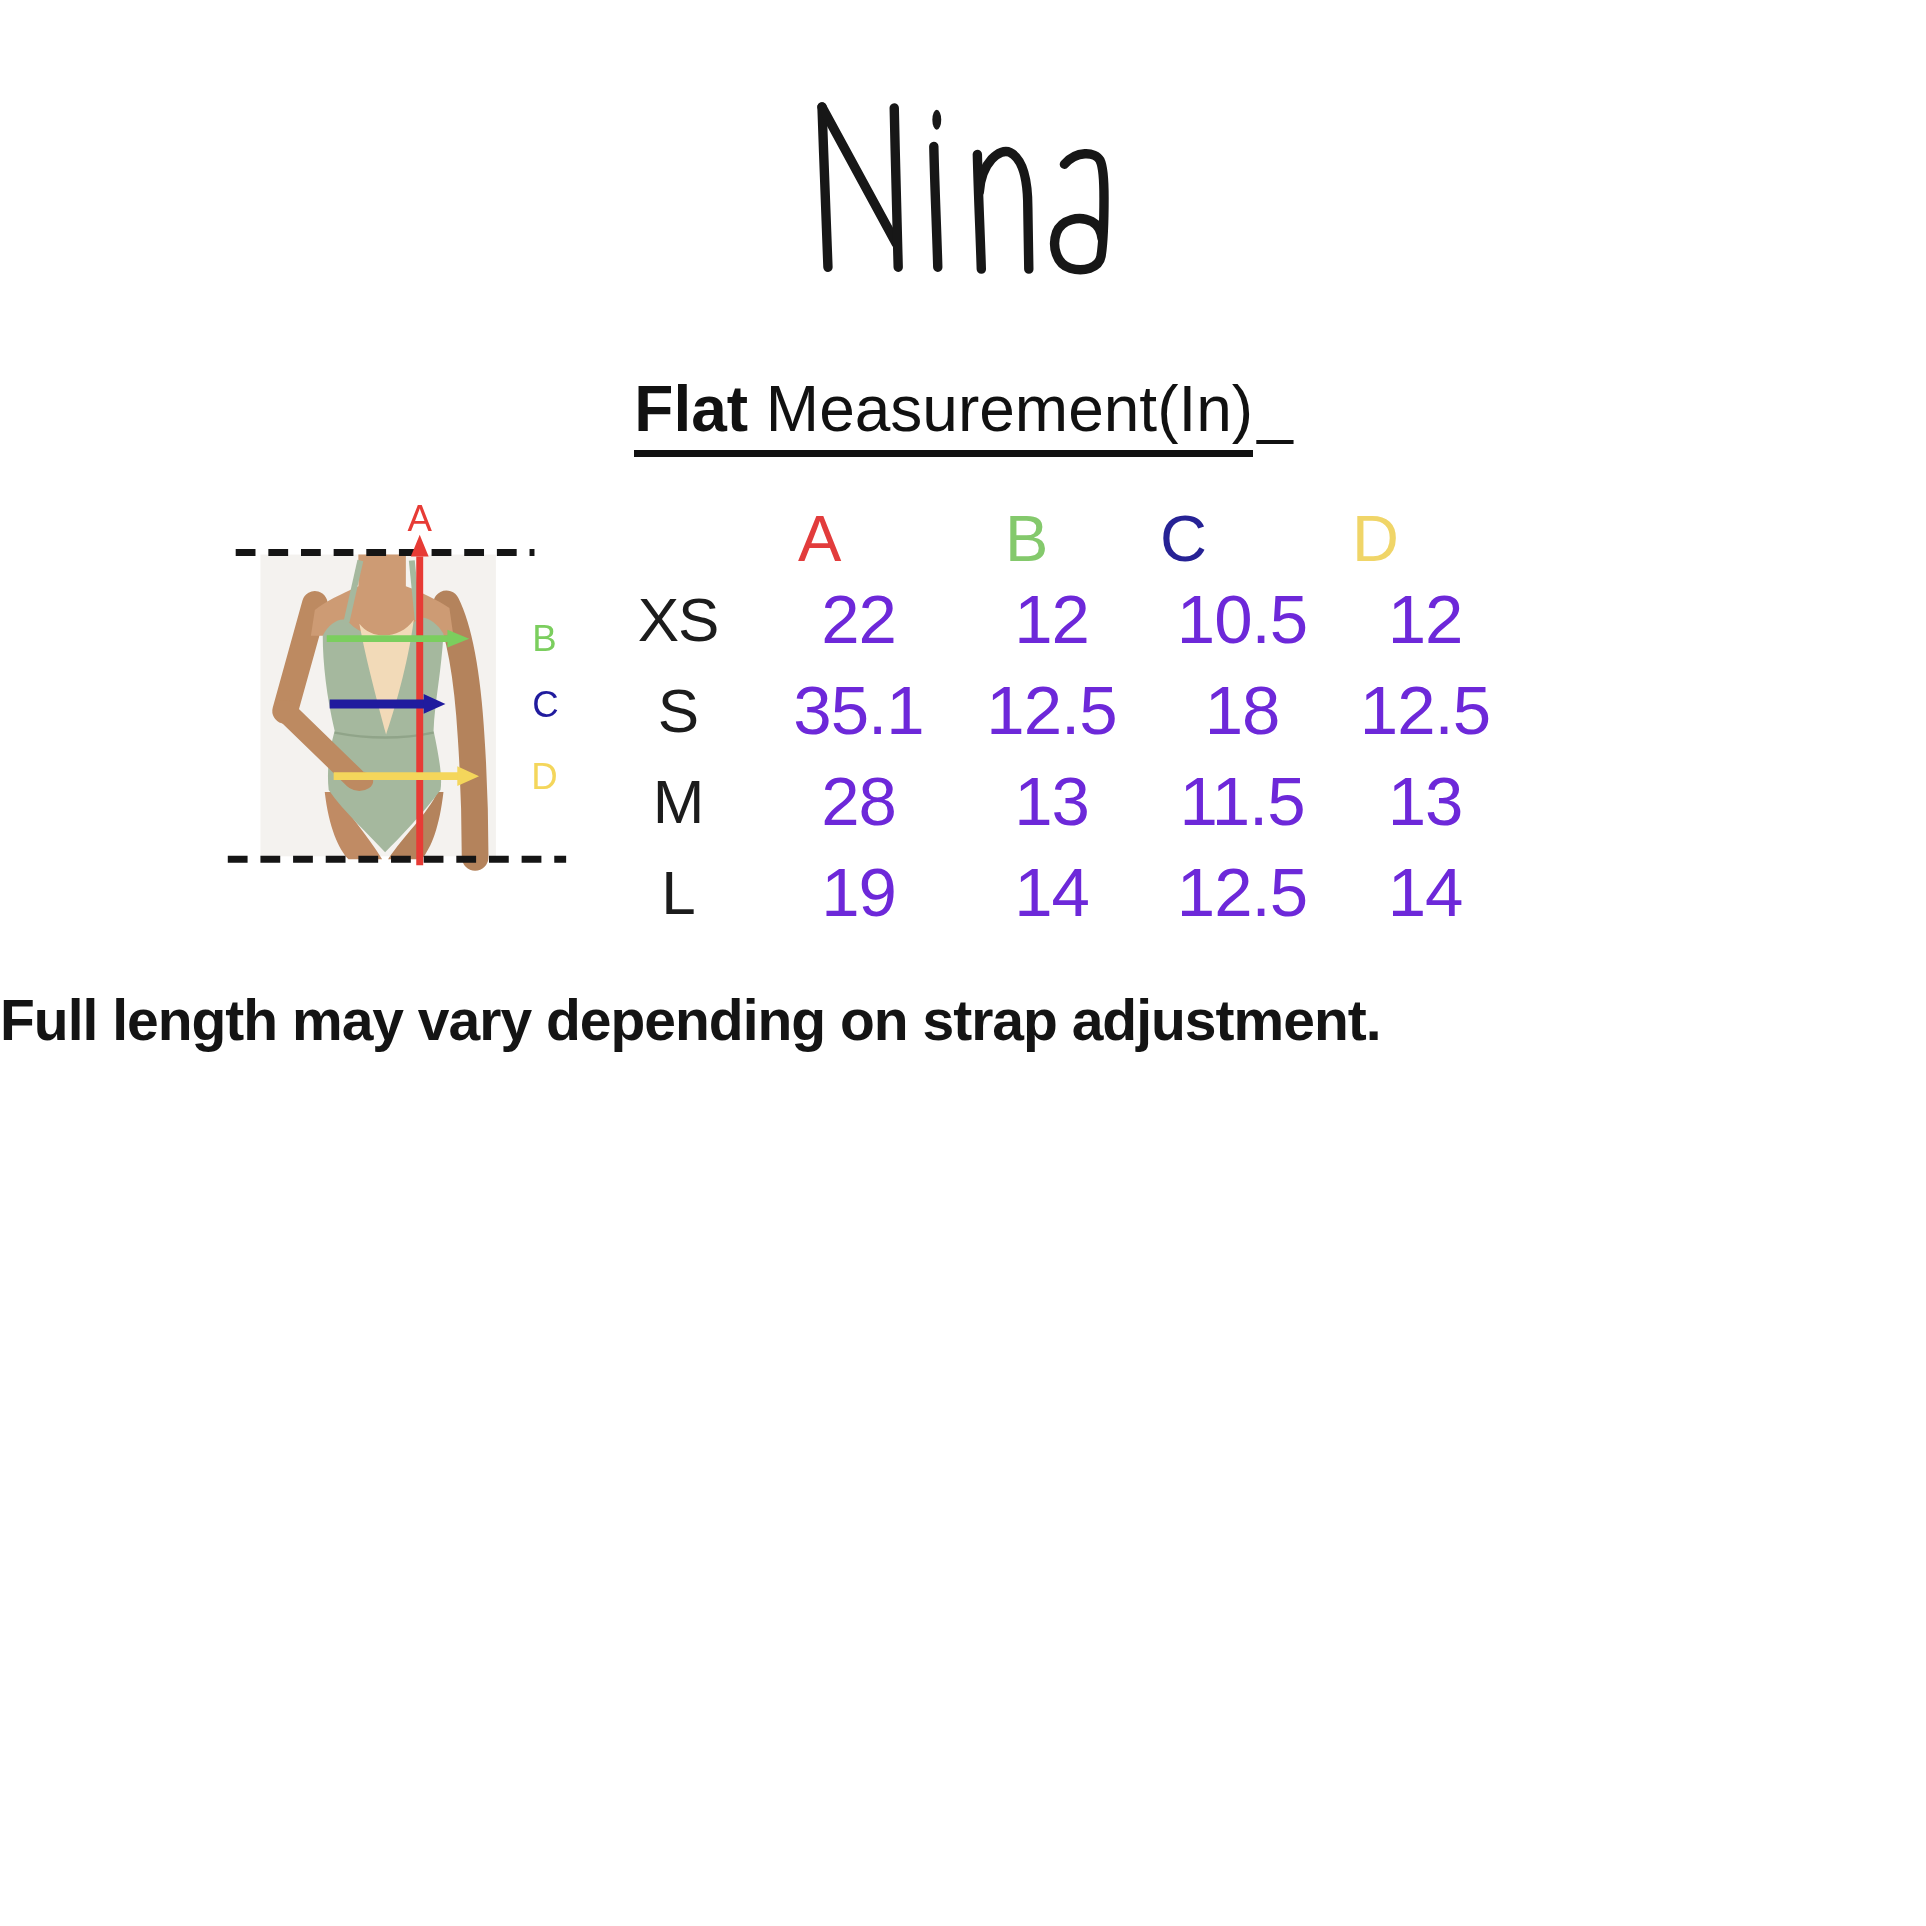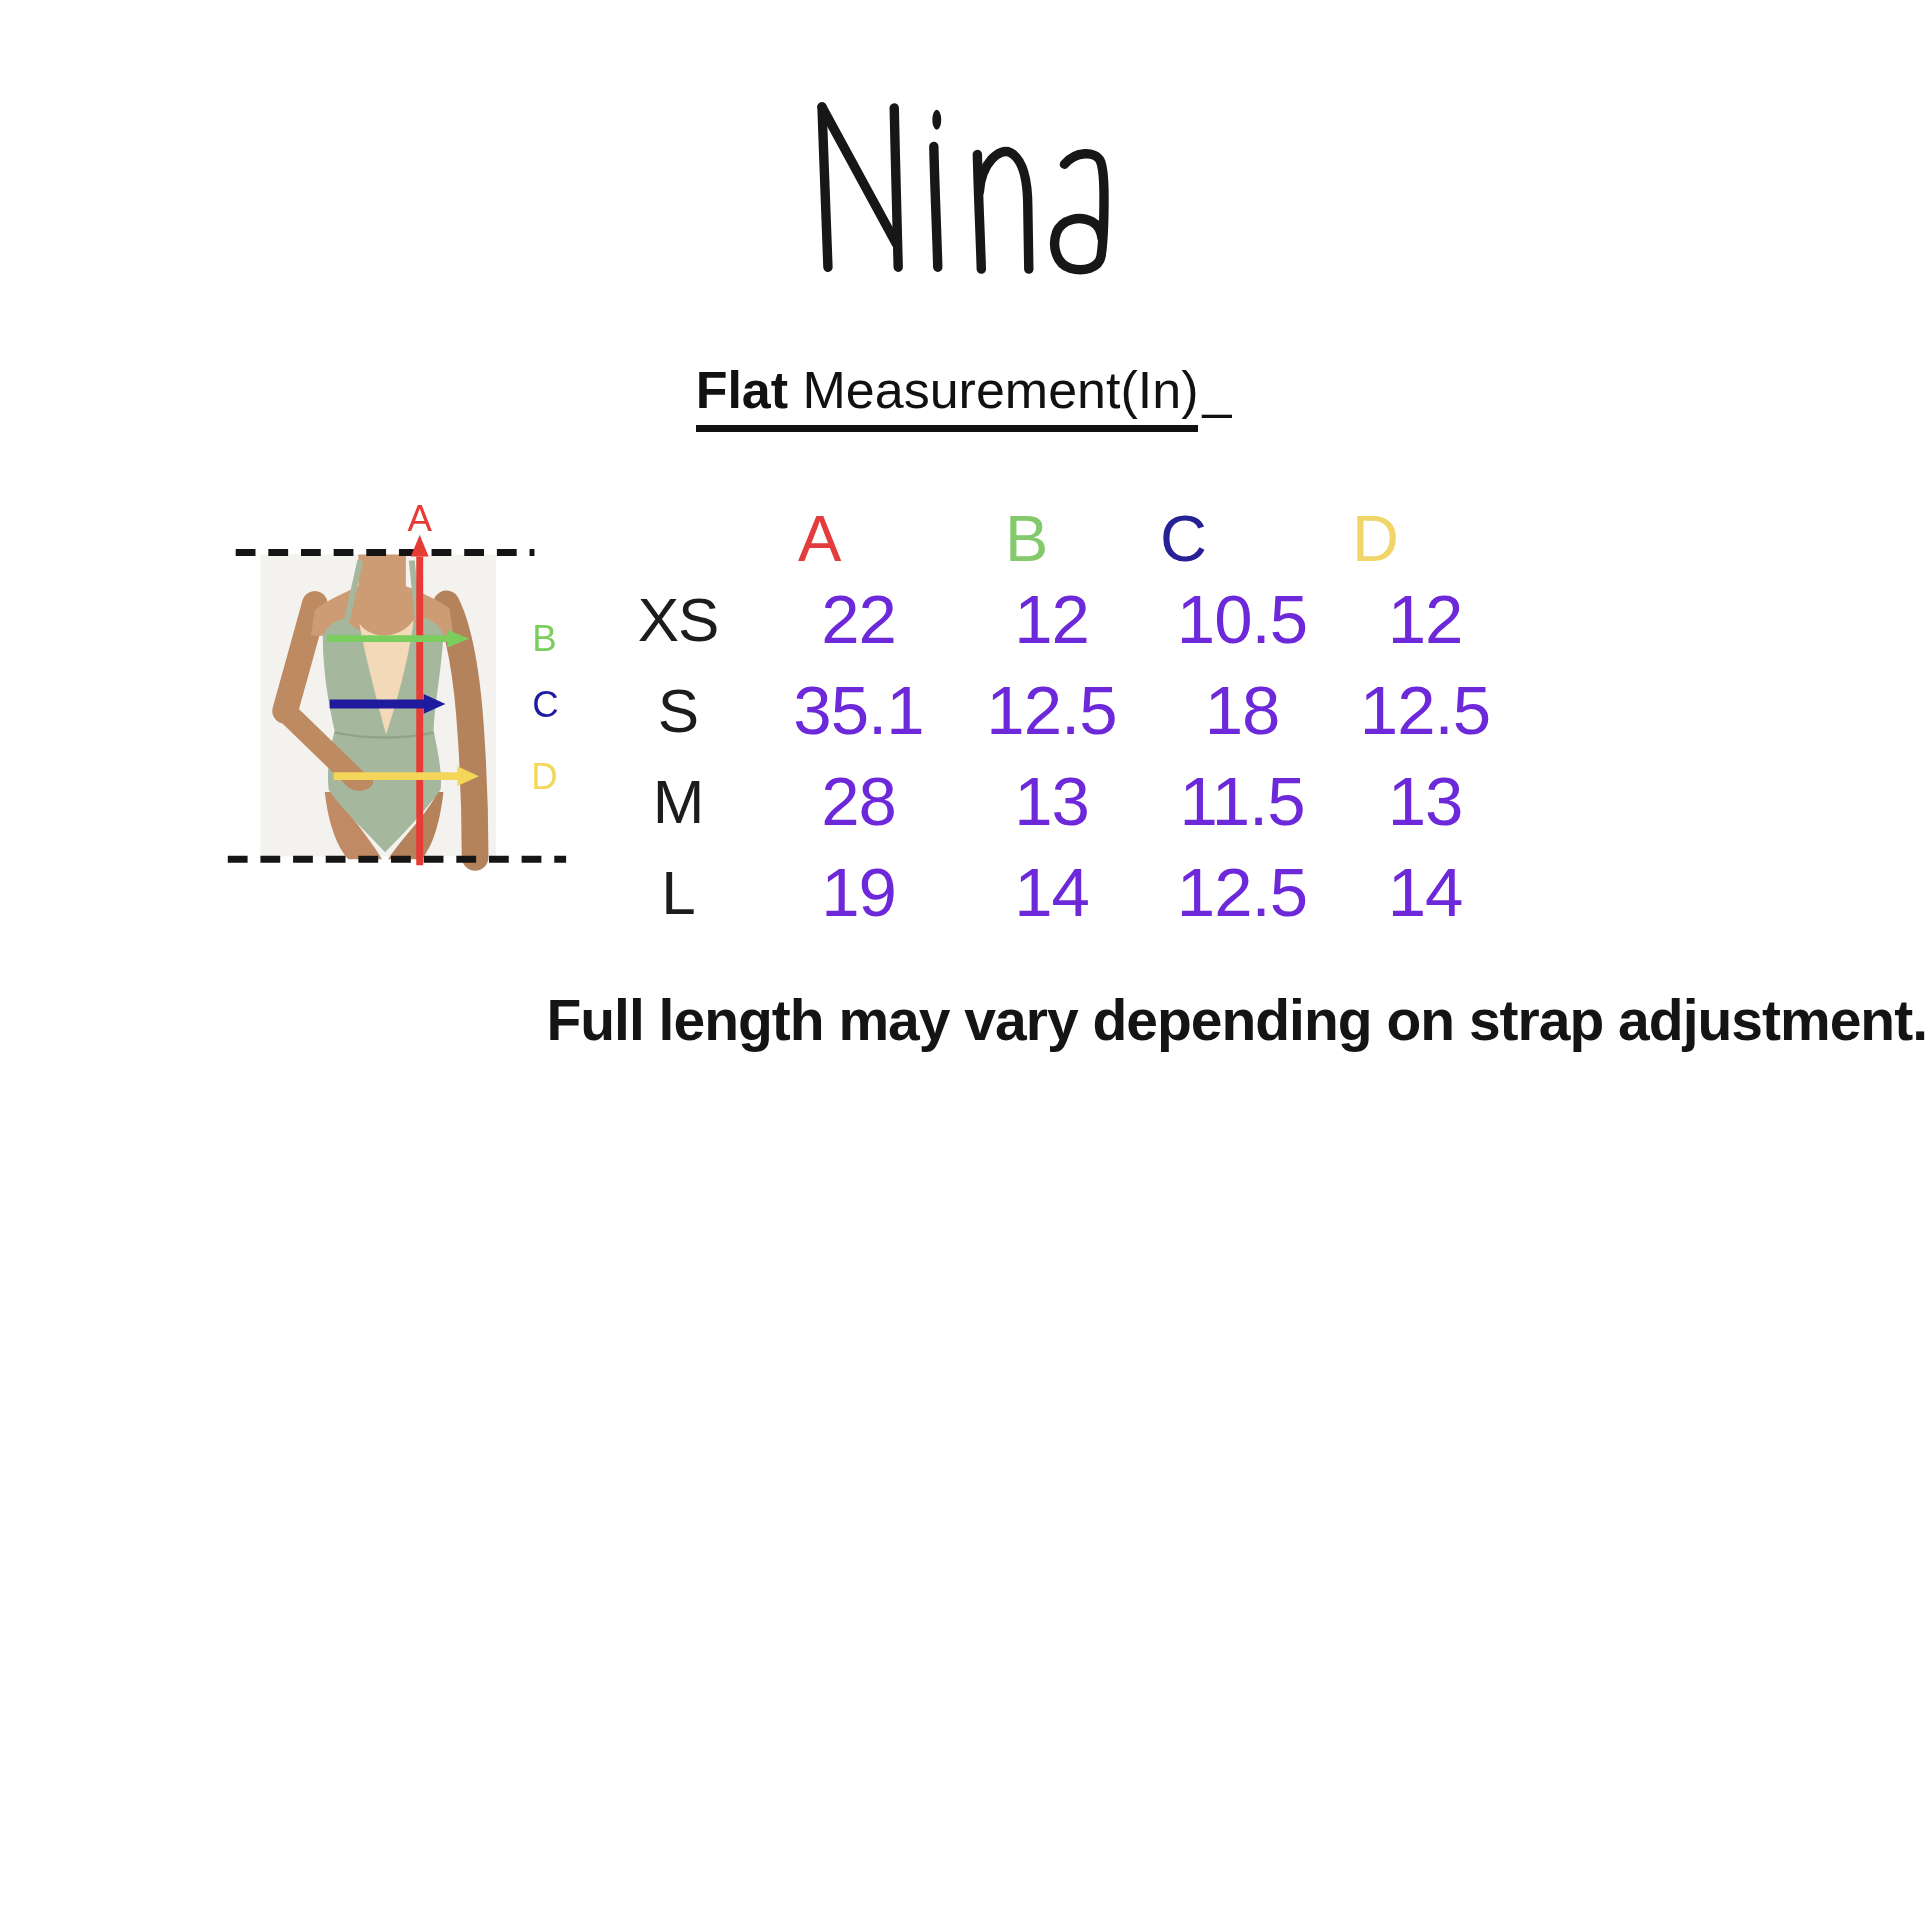--- a/index.html
+++ b/index.html
@@ -6,22 +6,22 @@
   body{
     width:1927px;height:1927px;background:#ffffff;position:relative;
     font-family:"Liberation Sans", sans-serif;color:#1c1c1c;overflow:hidden;
   }
   
   .title-svg{position:absolute;left:805px;top:97px;width:317px;height:188px;}
   .title-svg path{fill:none;stroke:#171717;stroke-width:9.5;stroke-linecap:round;stroke-linejoin:round;}
   .title-svg ellipse{fill:#171717;}
   
   .subtitle{
-    position:absolute;left:0;right:0;top:364px;text-align:center;
-    font-size:52px;line-height:1;color:#111;letter-spacing:0px;white-space:nowrap;
+    position:absolute;left:0;right:0;top:377px;text-align:center;
+    font-size:64px;line-height:1;color:#111;letter-spacing:0px;white-space:nowrap;
   }
   .subtitle .underlined{display:inline-block;border-bottom:7px solid #111;padding-bottom:9px;}
   .subtitle .bold{font-weight:bold;}
   .subtitle .trail{display:inline-block;padding-left:4px;}
   
   .figure-svg{position:absolute;left:208px;top:485px;width:371px;height:426px;}
   .figure-svg text{font-family:"Liberation Sans", sans-serif;font-weight:500;}
   .meas-label{font-size:37px;}
   .dash-line{stroke:#151515;stroke-width:7;stroke-dasharray:20 13;fill:none;}
   
@@ -32,21 +32,21 @@
   }
   .hcell{font-size:65px;font-weight:500;text-align:left;line-height:1;}
   .hcell.h-a{padding-left:36px;}
   .hcell.h-b{padding-left:50px;}
   .hcell.h-c{padding-left:12px;}
   .hcell.h-d{padding-left:16px;}
   .scell{font-size:62px;text-align:center;line-height:1;letter-spacing:-1px;}
   .vcell{font-size:69px;text-align:center;line-height:1;letter-spacing:-1px;color:#6d28d9;}
   
   .note{
-    position:absolute;left:0;right:0;top:987px;text-align:right;
+    position:absolute;left:0;right:0;top:987px;text-align:left;
     font-size:57px;font-weight:bold;color:#141414;letter-spacing:-1px;white-space:nowrap;
   }
 </style>
 </head>
 <body style="background: rgb(255, 255, 255);">
 
 <svg class="title-svg" viewBox="0 0 320 190" aria-label="Nina">
   <title>Nina</title>
   <g>
     <path d="M17,10 C19,65 21,125 23,172"></path>

